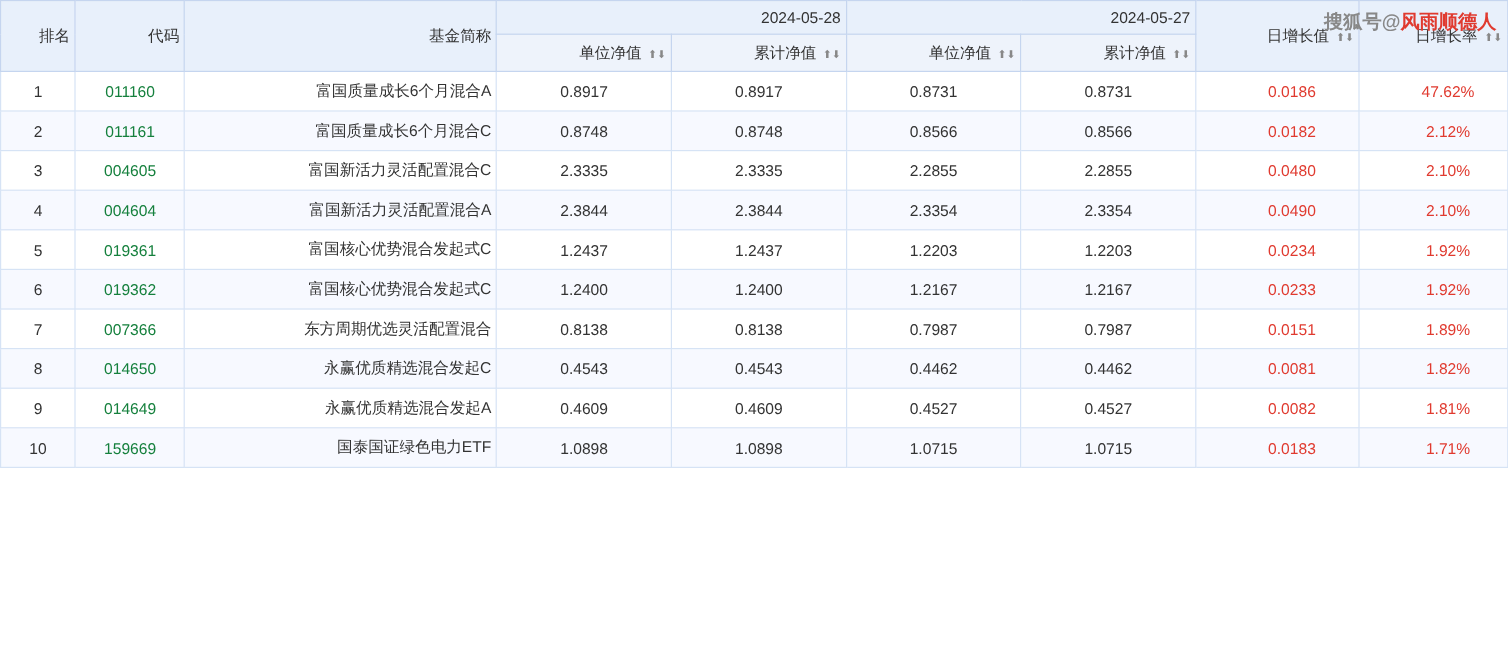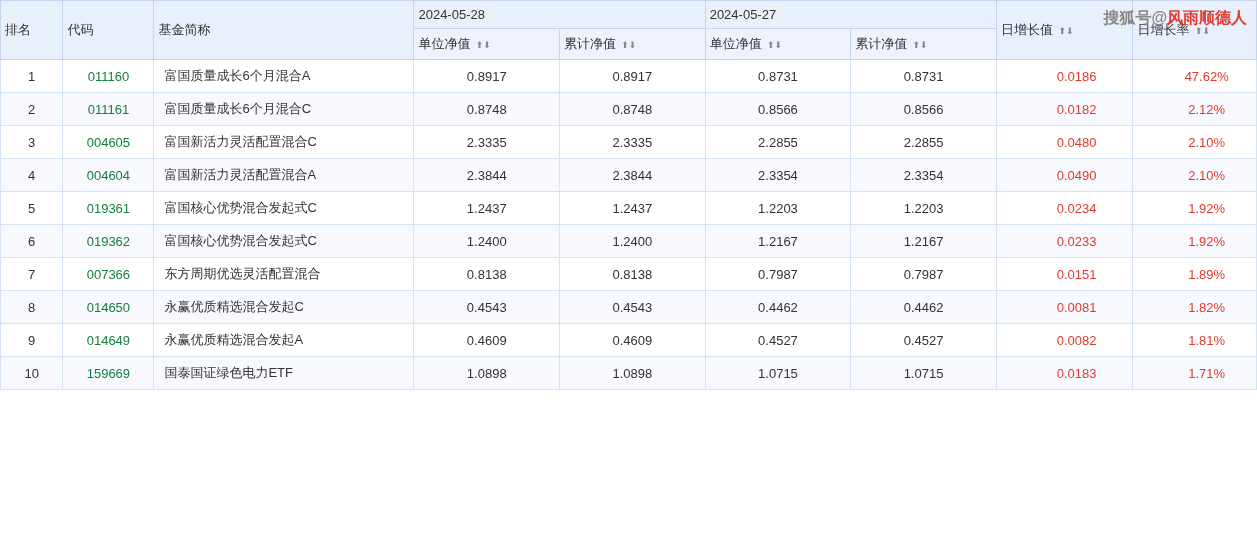--- a/index.html
+++ b/index.html
@@ -15,21 +15,21 @@
       position: relative;
     }
     table {
       width: 100%;
       border-collapse: collapse;
       table-layout: fixed;
     }
     thead tr th {
       background: #e8f0fb;
       border: 1px solid #c5d5ef;
-      text-align: left;
+      text-align: right;
       padding: 6px 4px;
       font-weight: normal;
       color: #333;
       white-space: nowrap;
     }
     thead tr.subheader th {
       background: #eef3fb;
       font-family: Liberation Serif, serif;
     }
     tbody tr {
@@ -41,21 +41,21 @@
     tbody td {
       border: 1px solid #d6e3f5;
       text-align: center;
       padding: 7px 4px;
       color: #333;
     }
     tbody td.code {
       color: #15803d;
     }
     tbody td.name {
-      text-align: left;
+      text-align: right;
       padding-left: 10px;
     }
     tbody td.change-red {
       color: #e03a2f;
       padding-left: 28px;
     }
     .watermark {
       position: absolute;
       top: 8px;
       right: 10px;

